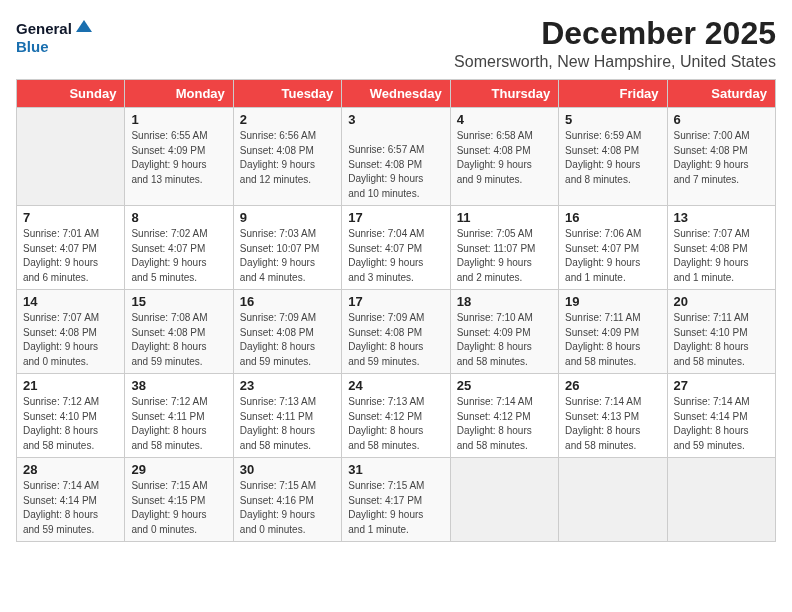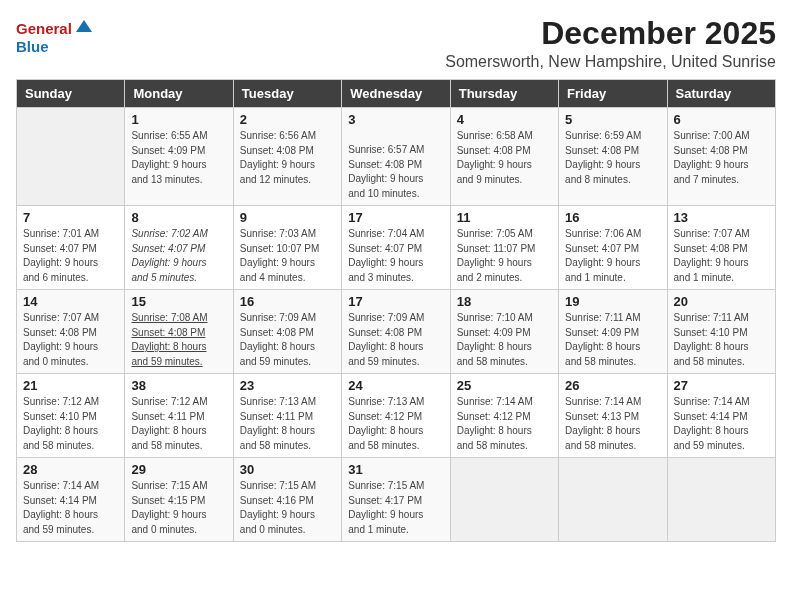--- a/index.html
+++ b/index.html
@@ -17,21 +17,21 @@
       margin-bottom: 4px;
     }
     .logo {
       display: flex;
       align-items: center;
       margin-top: 4px;
     }
     .logo-text-general {
       font-size: 15px;
       font-weight: bold;
-      color: #b91c1c;
+      color: #0f172a;
       line-height: 1.1;
     }
     .logo-text-blue {
       font-size: 15px;
       font-weight: bold;
       color: #1a6faf;
       line-height: 1.1;
     }
     .title-block {
       text-align: right;
@@ -46,25 +46,25 @@
       font-size: 16px;
       color: #444;
       margin-top: 2px;
     }
     table {
       width: 100%;
       border-collapse: collapse;
       margin-top: 8px;
     }
     thead tr th {
-      background-color: #404040;
+      background-color: #ef4444;
       color: #fff;
       font-size: 13px;
       font-weight: bold;
-      text-align: left;
+      text-align: right;
       padding: 6px 8px;
       border: 1px solid #ccc;
     }
     tbody tr td {
       vertical-align: top;
       border: 1px solid #ccc;
       padding: 4px 6px;
       font-size: 10.5px;
       color: #333;
       width: 14.28%;
@@ -103,21 +103,21 @@
         <span class="logo-text-general">General</span>
         <svg width="20" height="20" viewBox="0 0 20 20" style="margin-left:2px; margin-top:-2px;">
           <polygon points="10,2 18,14 2,14" fill="#1a6faf"></polygon>
         </svg>
       </div>
       <span class="logo-text-blue">Blue</span>
     </div>
   </div>
   <div class="title-block">
     <div class="month-title">December 2025</div>
-    <div class="location-title">Somersworth, New Hampshire, United Sunrise</div>
+    <div class="location-title">Somersworth, New Hampshire, United States</div>
   </div>
 </div>
 
 <table>
   <thead>
     <tr>
     <th>Sunday</th>
         <th>Monday</th>
         <th>Tuesday</th>
         <th>Wednesday</th>
@@ -175,21 +175,21 @@
       <tr>
         <td>
           <span class="day-number">7</span>
           <div class="cell-info" style="white-space: pre-line;">Sunrise: 7:01 AM
 Sunset: 4:07 PM
 Daylight: 9 hours
 and 6 minutes.</div>
         </td>
         <td>
           <span class="day-number">8</span>
-          <div class="cell-info" style="white-space: pre-line; font-style: italic;">Sunrise: 7:02 AM
+          <div class="cell-info" style="white-space: pre-line;">Sunrise: 7:02 AM
 Sunset: 4:07 PM
 Daylight: 9 hours
 and 5 minutes.</div>
         </td>
         <td>
           <span class="day-number">9</span>
           <div class="cell-info" style="white-space: pre-line;">Sunrise: 7:03 AM
 Sunset: 10:07 PM
 Daylight: 9 hours
 and 4 minutes.</div>
@@ -226,21 +226,21 @@
       <tr>
         <td>
           <span class="day-number">14</span>
           <div class="cell-info" style="white-space: pre-line;">Sunrise: 7:07 AM
 Sunset: 4:08 PM
 Daylight: 9 hours
 and 0 minutes.</div>
         </td>
         <td>
           <span class="day-number">15</span>
-          <div class="cell-info" style="white-space: pre-line; text-decoration: underline;">Sunrise: 7:08 AM
+          <div class="cell-info" style="white-space: pre-line;">Sunrise: 7:08 AM
 Sunset: 4:08 PM
 Daylight: 8 hours
 and 59 minutes.</div>
         </td>
         <td>
           <span class="day-number">16</span>
           <div class="cell-info" style="white-space: pre-line;">Sunrise: 7:09 AM
 Sunset: 4:08 PM
 Daylight: 8 hours
 and 59 minutes.</div>

